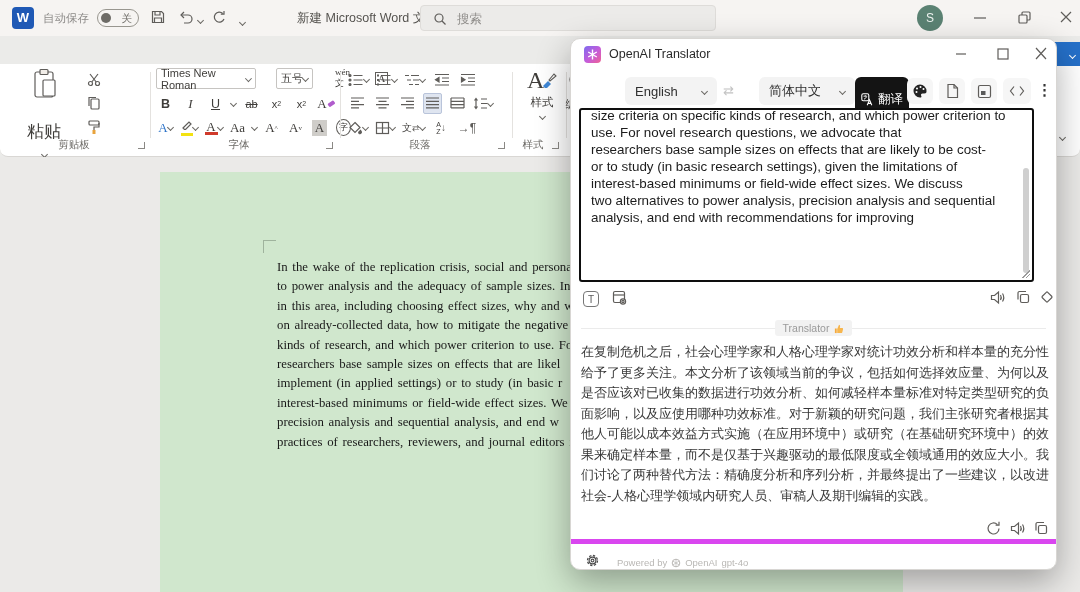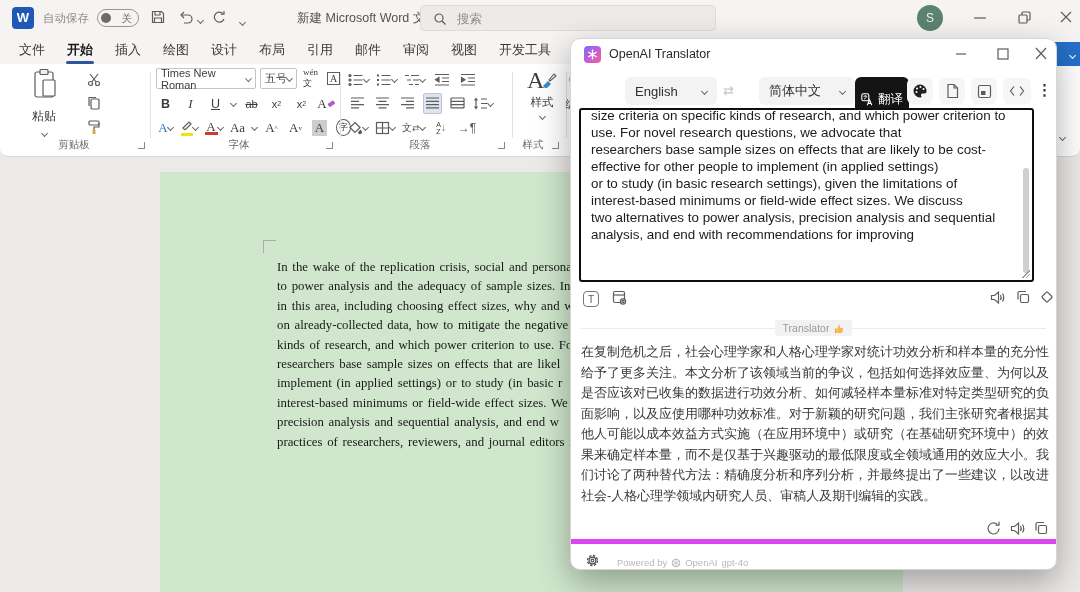--- a/index.html
+++ b/index.html
@@ -41,21 +41,21 @@
   .rsep{position:absolute;top:8px;width:1px;height:66px;background:#e4e2df;}
   .glabel{position:absolute;bottom:1px;left:0;right:12px;text-align:center;font-size:10.5px;color:#6d6b67;}
   .lnch{position:absolute;bottom:4px;right:3px;width:7px;height:7px;
     border-right:1.2px solid #8a8884;border-bottom:1.2px solid #8a8884;}
   .rbtn{display:inline-flex;align-items:center;justify-content:center;height:21px;min-width:19px;
     font-size:12.5px;color:#3f3d3a;}
   .combo{border:1px solid #c6c4c1;border-radius:2px;background:#fff;height:21px;display:inline-flex;
     align-items:center;padding:0 4px;font-size:11px;color:#3f3d3a;justify-content:space-between;}
   .row{position:absolute;left:4px;display:flex;align-items:center;gap:3px;}
   .paste-big{position:absolute;left:6px;top:1px;width:52px;height:66px;text-align:center;}
-  .paste-big .plabel{font-size:12px;color:#3f3d3a;margin-top:4px;}
+  .paste-big .plabel{font-size:17px;color:#3f3d3a;margin-top:16px;}
   .minicol{position:absolute;left:72px;top:1px;display:flex;flex-direction:column;gap:3px;}
   .selbox{background:#dfe5f0;border:1px solid #b9c4da;border-radius:2px;}
   .styles-big{position:absolute;left:4px;top:0;width:44px;text-align:center;}
   .styles-big .slabel{font-size:11.5px;color:#3f3d3a;margin-top:1px;}
 
   
   .li{font-family:"Liberation Serif",serif;font-size:13px;color:#3f3d3a;}
   .bar{display:block;height:3px;width:13px;margin:0 auto;}
 
   
@@ -158,35 +158,20 @@
           <path d="M5 7V5a1 1 0 0 1 1-1h6a1 1 0 0 1 1 1v6a1 1 0 0 1-1 1h-2"></path>
         </svg>
     </span>
     <span class="winctl" style="left:1056px;">
       <svg class="icon-svg" width="14" height="20" viewBox="0 0 14 20">
           <path d="M2 4l10 10M12 4L2 14"></path>
         </svg>
     </span>
   </div>
 
-  <div class="tabsrow">
-      <div class="tab">文件</div>
-      <div class="tab active">开始</div>
-      <div class="tab">插入</div>
-      <div class="tab">绘图</div>
-      <div class="tab">设计</div>
-      <div class="tab">布局</div>
-      <div class="tab">引用</div>
-      <div class="tab">邮件</div>
-      <div class="tab">审阅</div>
-      <div class="tab">视图</div>
-      <div class="tab">开发工具</div>
-      <div class="tab">Zotero</div>
-      <div class="tab">Acrobat</div>
-    </div>
 
   <div class="ribbon">
 
     <div class="rgroup" style="left:12px;width:136px;">
       <div class="paste-big">
         <svg class="icon-svg" width="26" height="32" viewBox="0 0 26 32">
           <rect x="4" y="4" width="18" height="25" rx="2"></rect>
             <rect x="9" y="1.5" width="8" height="5" rx="1" fill="#f1ede8"></rect>
           <rect x="12" y="12" width="12" height="16" rx="1" fill="#fff"></rect>
           </svg>
@@ -215,21 +200,21 @@
             <rect x="6.5" y="11" width="3" height="4" fill="#e8a33d"></rect>
             </svg>
         </span>
       </div>
       <span class="lnch"></span>
       <div class="glabel">剪贴板</div>
     </div>
     <div class="rsep" style="left:150px;"></div>
 
     <div class="rgroup" style="left:154px;width:182px;">
-      <div class="row" style="top:1px;left:2px;gap:4px;">
+      <div class="row" style="top:1px;left:2px;gap:20px;">
         <span class="combo" style="width:100px;">
           <span>Times New Roman</span>
           <span class="cv"></span>
         </span>
         <span class="combo" style="width:37px;">
           <span>五号</span>
           <span class="cv"></span>
         </span>
         <span class="rbtn">
             <span class="li" style="font-size:9px;">wén<br>文</span>
@@ -506,21 +491,20 @@
         <path d="M5 1.5L1.5 6L5 10.5M11 1.5L14.5 6L11 10.5"></path>
         </svg>
       </span>
     <span class="abs" style="left:466px;top:42px;font-size:15px;color:#333;font-weight:bold;">⋮</span>
 
     <div class="t-ta">
       <div class="ta-in">
           <div class="sline">size criteria on specific kinds of research, and which power criterion to</div>
           <div class="sline">use. For novel research questions, we advocate that</div>
           <div class="sline">researchers base sample sizes on effects that are likely to be cost-</div>
-          <div class="sline">effective for other people to implement (in applied settings)</div>
           <div class="sline">or to study (in basic research settings), given the limitations of</div>
           <div class="sline">interest-based minimums or field-wide effect sizes. We discuss</div>
           <div class="sline">two alternatives to power analysis, precision analysis and sequential</div>
           <div class="sline">analysis, and end with recommendations for improving</div>
         </div>
       <div class="ta-thumb"></div>
       <div class="ta-grip"></div>
     </div>
 
     <span class="t-irow-ic" style="left:10px;">

